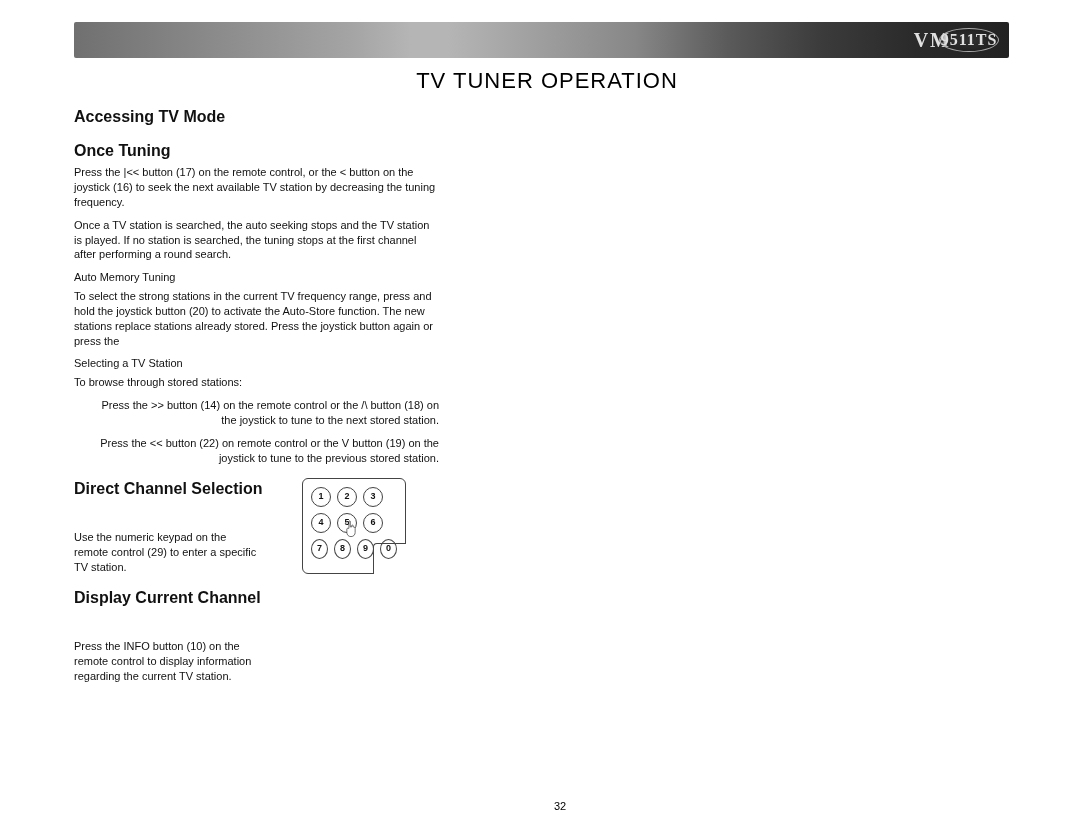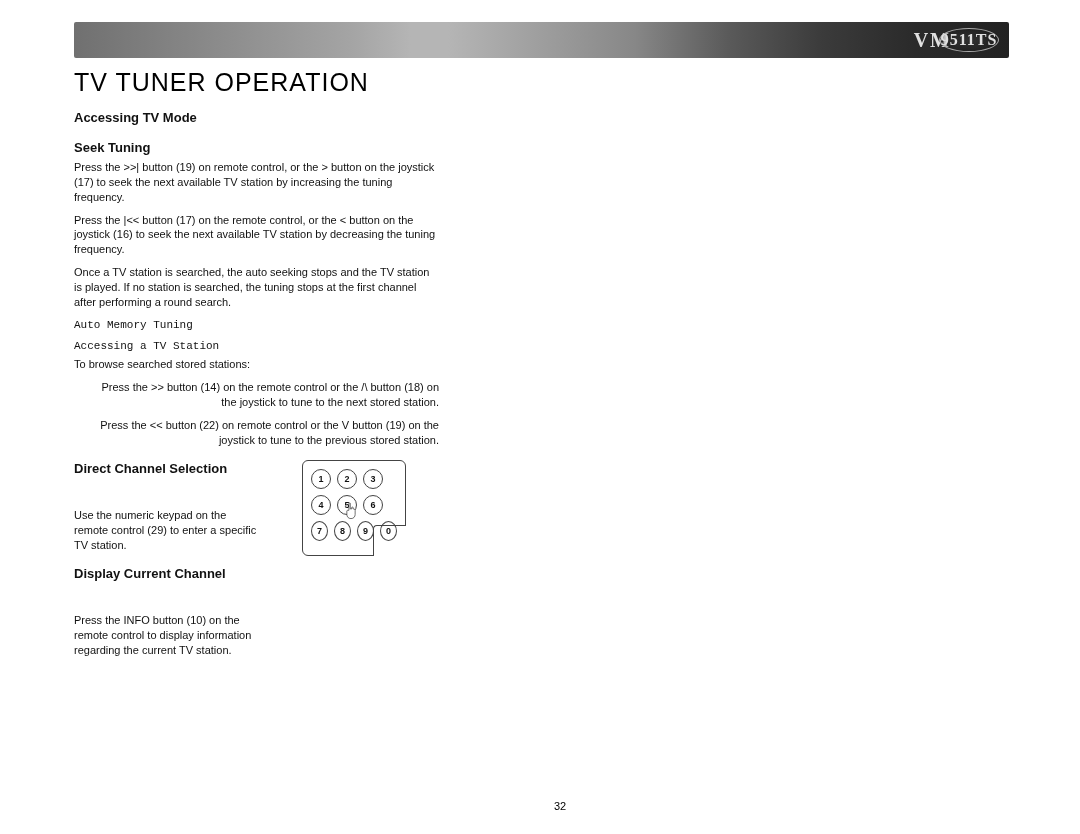--- a/index.html
+++ b/index.html
@@ -47,41 +47,41 @@
     height: 22px;
     font-size: 16px;
     letter-spacing: 1px;
     margin-left: -6px;
     background: radial-gradient(ellipse at center, rgba(255,255,255,0.05), rgba(0,0,0,0.25));
   }
   .model-plain { margin-right: -6px; }
   h1.page-title {
     font-family: Arial, sans-serif;
     font-weight: 400;
-    font-size: 25px;
+    font-size: 22px;
     letter-spacing: 1px;
     margin: 10px 0 6px 0;
+    text-align: center;
   }
   .content-col {
     width: 365px;
     font-size: 11px;
     line-height: 1.35;
     color: #111;
   }
   .content-col h2 {
-    font-size: 13px;
+    font-size: 16px;
     font-weight: 700;
     margin: 12px 0 2px 0;
   }
   .content-col p {
     margin: 4px 0 8px 0;
   }
   .content-col .sub {
     margin: 6px 0 4px 0;
-    font-family: Liberation Mono, monospace;
   }
   .content-col .wrap-left {
     width: 185px;
     margin-top: 31px;
   }
   .indent-list {
     padding-left: 14px;
     text-align: right;
   }
   .indent-list p { margin: 2px 0 8px 0; }
@@ -161,28 +161,28 @@
         <span class="lens">9511TS</span>
     </div>
   </div>
 
   <h1 class="page-title">TV TUNER OPERATION</h1>
 
   <div class="content-col">
 
     <h2>Accessing TV Mode</h2>
 
-    <h2>Seek Tuning</h2>
-    <p>Press the &gt;&gt;| button (19) on remote control, or the &gt; button on the joystick (17) to seek the next available TV station by increasing the tuning frequency.</p>
+    <h2>Once Tuning</h2>
     <p>Press the |&lt;&lt; button (17) on the remote control, or the &lt; button on the joystick (16) to seek the next available TV station by decreasing the tuning frequency.</p>
     <p>Once a TV station is searched, the auto seeking stops and the TV station is played. If no station is searched, the tuning stops at the first channel after performing a round search.</p>
 
     <p class="sub">Auto Memory Tuning</p>
-    <p class="sub">Accessing a TV Station</p>
-    <p>To browse searched stored stations:</p>
+    <p>To select the strong stations in the current TV frequency range, press and hold the joystick button (20) to activate the Auto-Store function. The new stations replace stations already stored. Press the joystick button again or press the</p>
+    <p class="sub">Selecting a TV Station</p>
+    <p>To browse through stored stations:</p>
     <div class="indent-list">
       <p>Press the &gt;&gt; button (14) on the remote control or the /\ button (18) on the joystick to tune to the next stored station.</p>
       <p>Press the &lt;&lt; button (22) on remote control or the V button (19) on the joystick to tune to the previous stored station.</p>
     </div>
 
     <div class="bottom-block">
       <div class="keypad-figure">
         <div class="keypad-wrap">
           <div class="keypad-outline">
             <div class="keypad-row">

